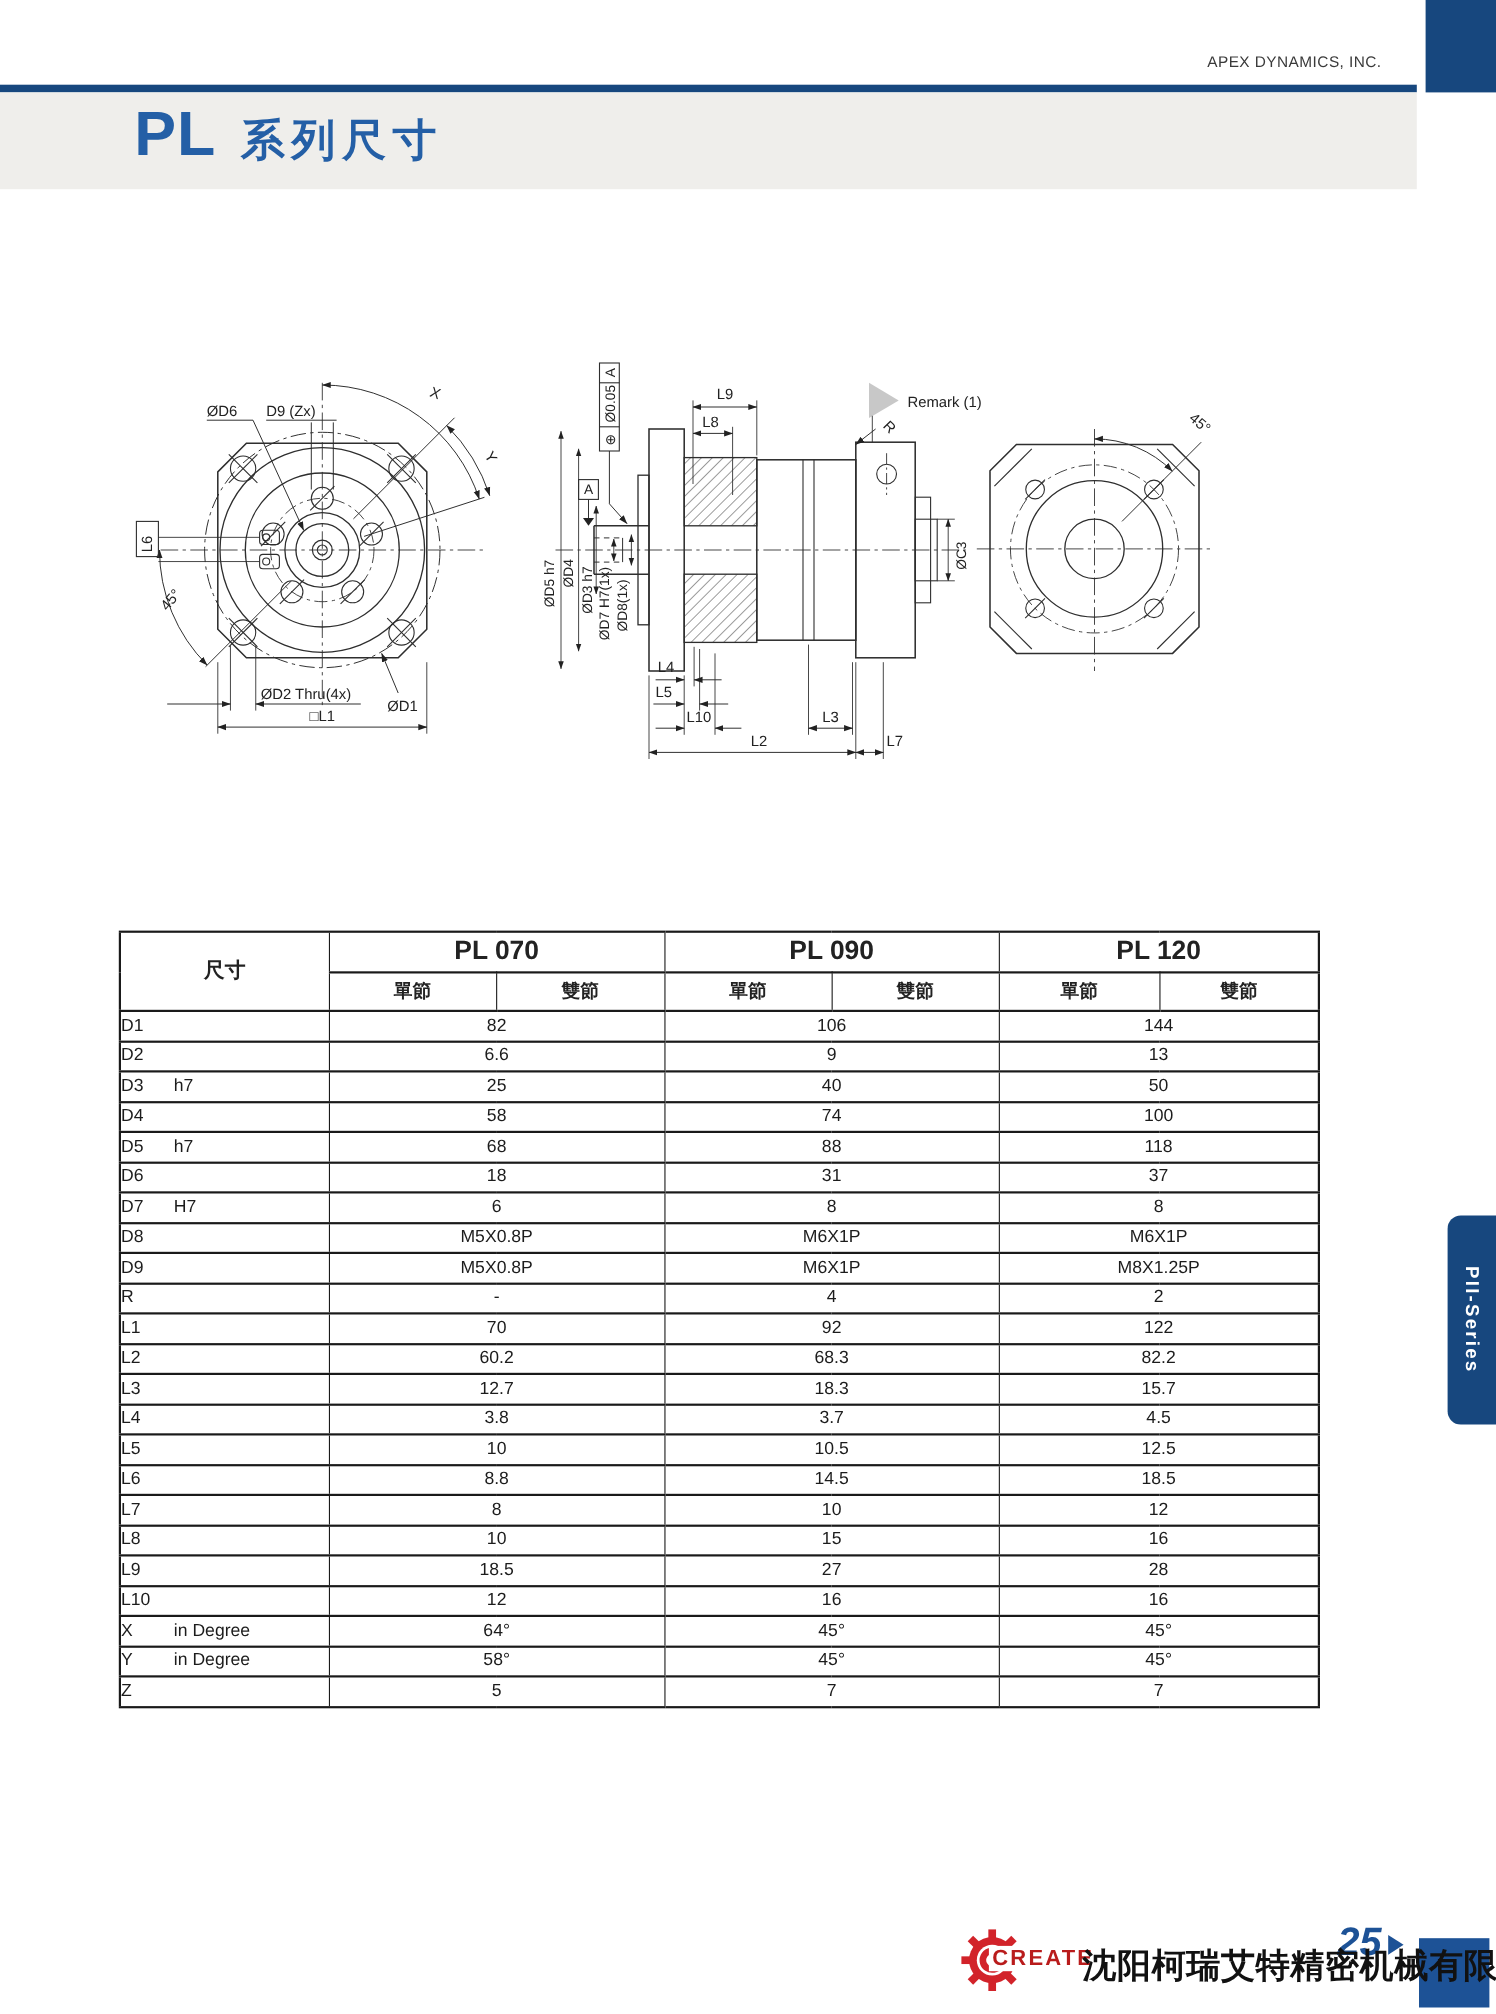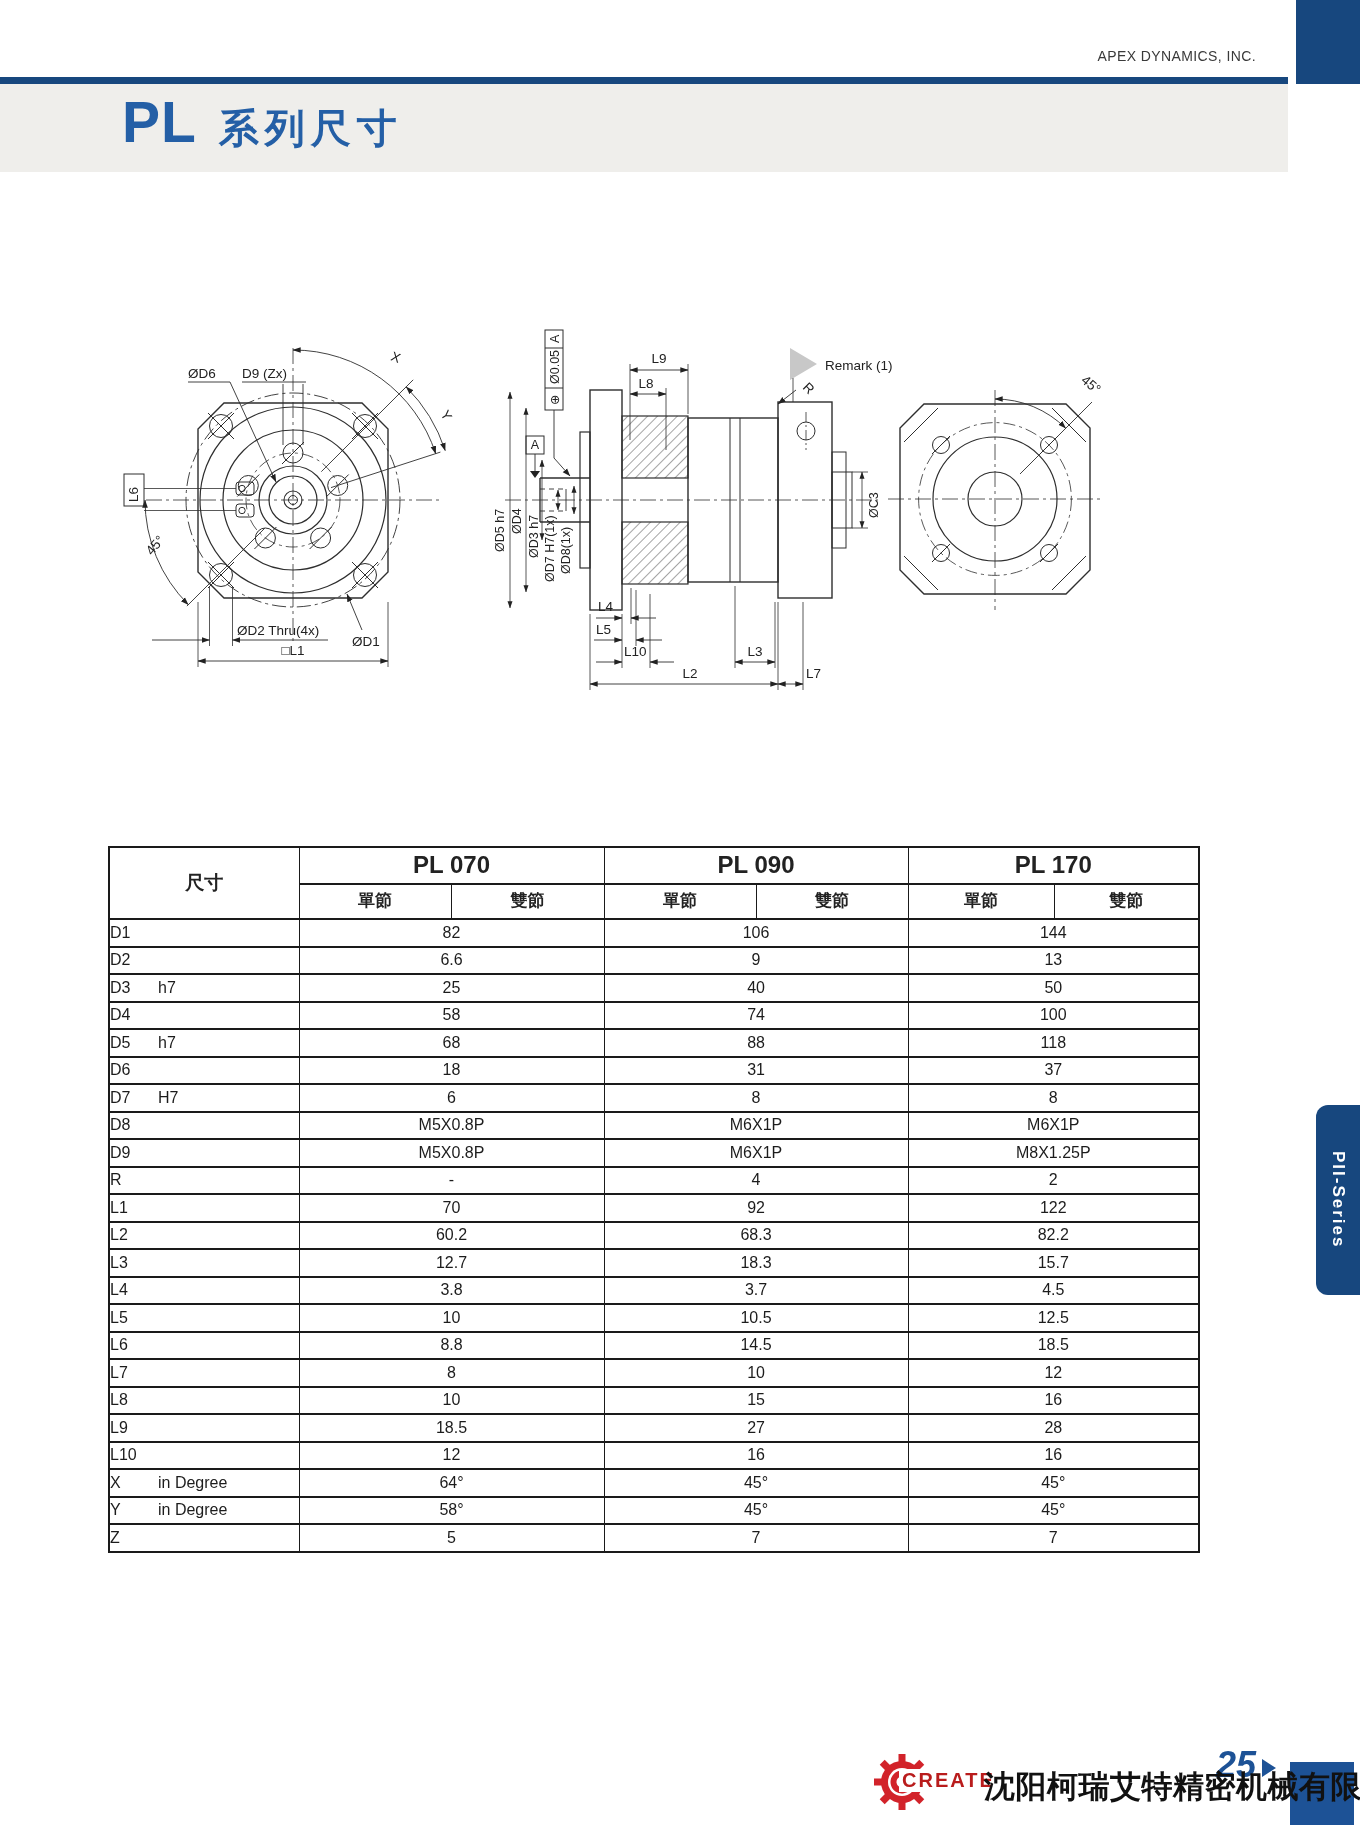--- a/index.html
+++ b/index.html
@@ -302,21 +302,21 @@
       <col style="width:152px">
         <col style="width:152px">
         <col style="width:146px">
         <col style="width:145px">
     </colgroup>
     <thead>
       <tr>
         <th rowspan="2" class="h-dim">尺寸</th>
         <th colspan="2" class="h-grp">PL 070</th>
         <th colspan="2" class="h-grp">PL 090</th>
-        <th colspan="2" class="h-grp">PL 170</th>
+        <th colspan="2" class="h-grp">PL 120</th>
       </tr>
       <tr>
         <th class="h-sub">單節</th>
         <th class="h-sub">雙節</th>
         <th class="h-sub">單節</th>
         <th class="h-sub">雙節</th>
         <th class="h-sub">單節</th>
         <th class="h-sub">雙節</th>
       </tr>
     </thead>

